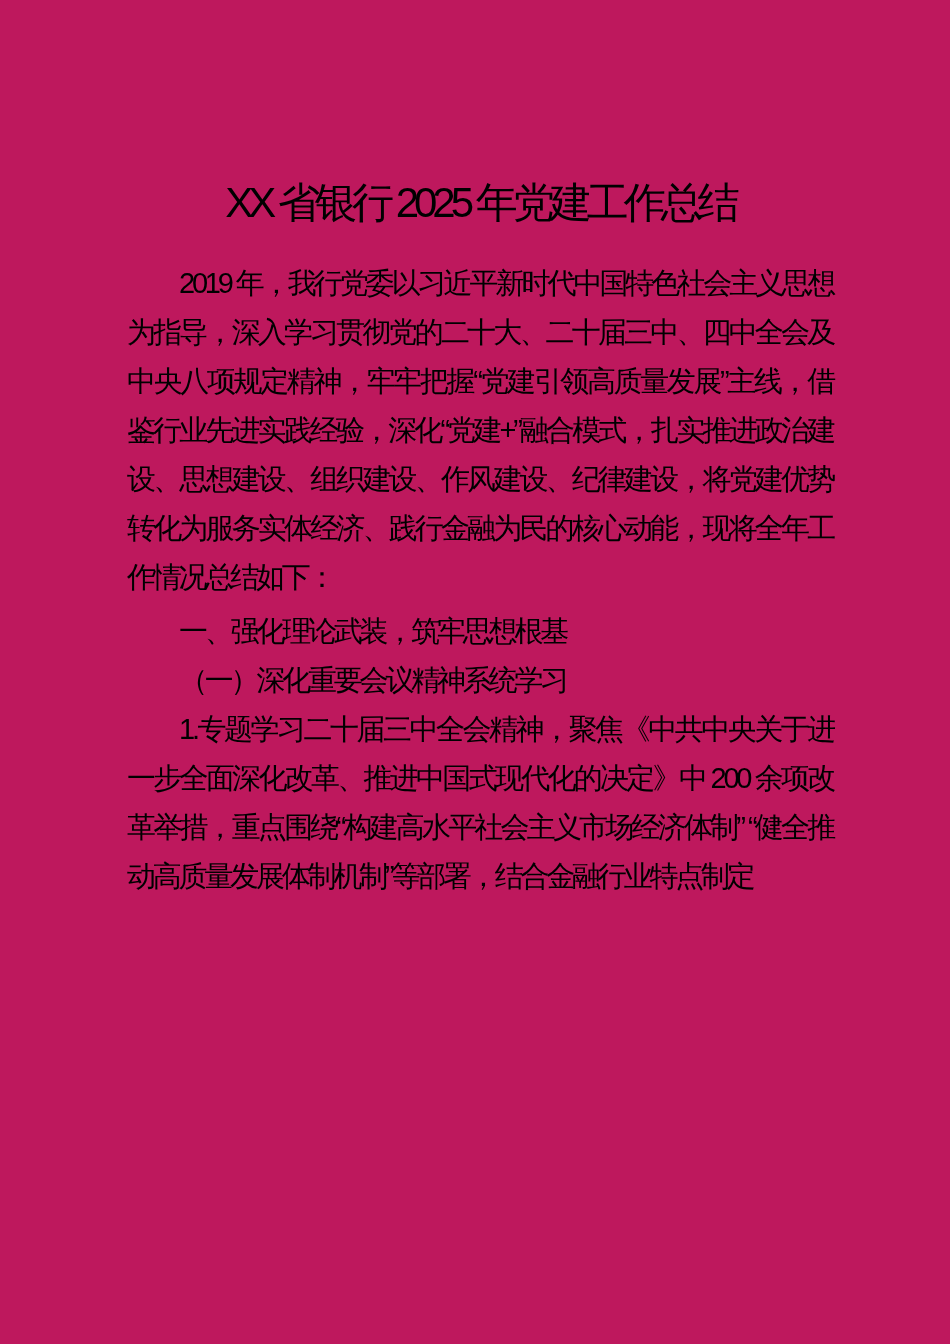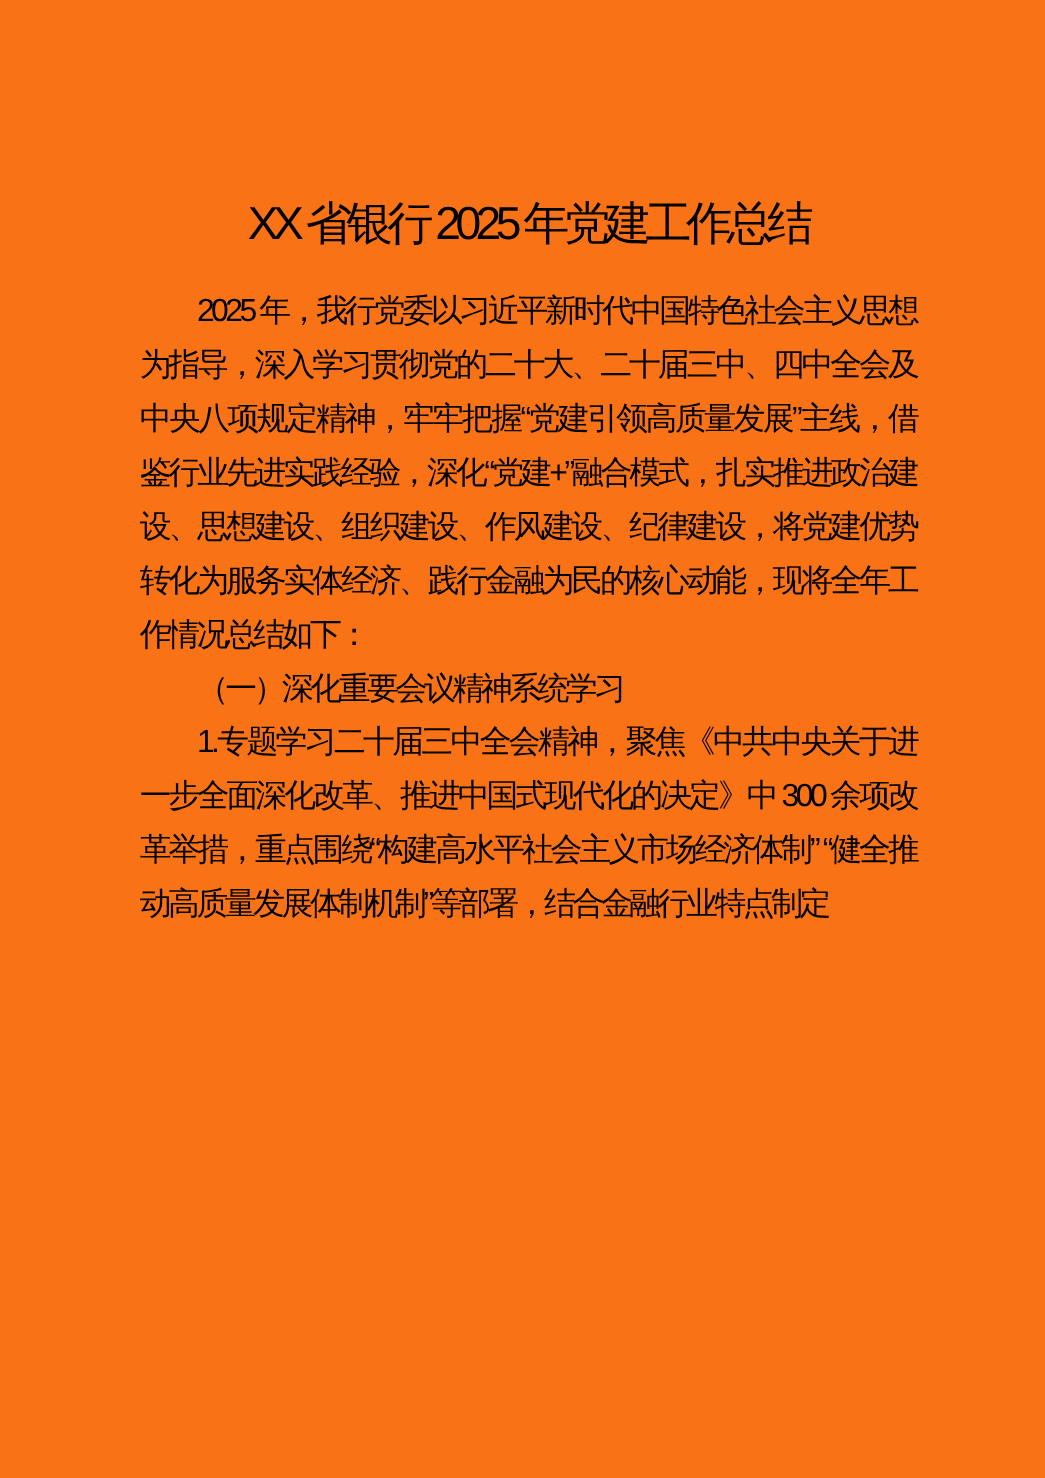--- a/index.html
+++ b/index.html
@@ -11,21 +11,21 @@
     width: 950px;
     height: 1344px;
     font-family: "Liberation Sans", "DejaVu Sans", sans-serif;
     color: #000000;
   }
   .page {
     box-sizing: border-box;
     width: 950px;
     height: 1344px;
     padding: 172px 117px 0 127px;
-    background: #f97316;
+    background: #be185d;
     overflow: hidden;
   }
   .doc-title {
     margin: 0 0 25px 0;
     font-size: 42px;
     font-weight: 400;
     line-height: 62px;
     letter-spacing: -5px;
     text-align: center;
     white-space: nowrap;
@@ -45,20 +45,21 @@
   .heading2 {
     font-weight: 400;
   }
 </style>
 </head>
 <body>
 
 <div class="page">
   <h1 class="doc-title">XX 省银行 2025 年党建工作总结</h1>
 
-  <p class="block">2025 年，我行党委以习近平新时代中国特色社会主义思想为指导，深入学习贯彻党的二十大、二十届三中、四中全会及中央八项规定精神，牢牢把握“党建引领高质量发展”主线，借鉴行业先进实践经验，深化“党建+”融合模式，扎实推进政治建设、思想建设、组织建设、作风建设、纪律建设，将党建优势转化为服务实体经济、践行金融为民的核心动能，现将全年工作情况总结如下：</p>
+  <p class="block">2019 年，我行党委以习近平新时代中国特色社会主义思想为指导，深入学习贯彻党的二十大、二十届三中、四中全会及中央八项规定精神，牢牢把握“党建引领高质量发展”主线，借鉴行业先进实践经验，深化“党建+”融合模式，扎实推进政治建设、思想建设、组织建设、作风建设、纪律建设，将党建优势转化为服务实体经济、践行金融为民的核心动能，现将全年工作情况总结如下：</p>
 
+  <p class="block heading1">一、强化理论武装，筑牢思想根基</p>
 
   <p class="block heading2">（一）深化重要会议精神系统学习</p>
 
 
-  <p class="block">1.专题学习二十届三中全会精神，聚焦《中共中央关于进一步全面深化改革、推进中国式现代化的决定》中 300 余项改革举措，重点围绕“构建高水平社会主义市场经济体制” “健全推动高质量发展体制机制”等部署，结合金融行业特点制定</p>
+  <p class="block">1.专题学习二十届三中全会精神，聚焦《中共中央关于进一步全面深化改革、推进中国式现代化的决定》中 200 余项改革举措，重点围绕“构建高水平社会主义市场经济体制” “健全推动高质量发展体制机制”等部署，结合金融行业特点制定</p>
 </div>
 
 </body></html>

